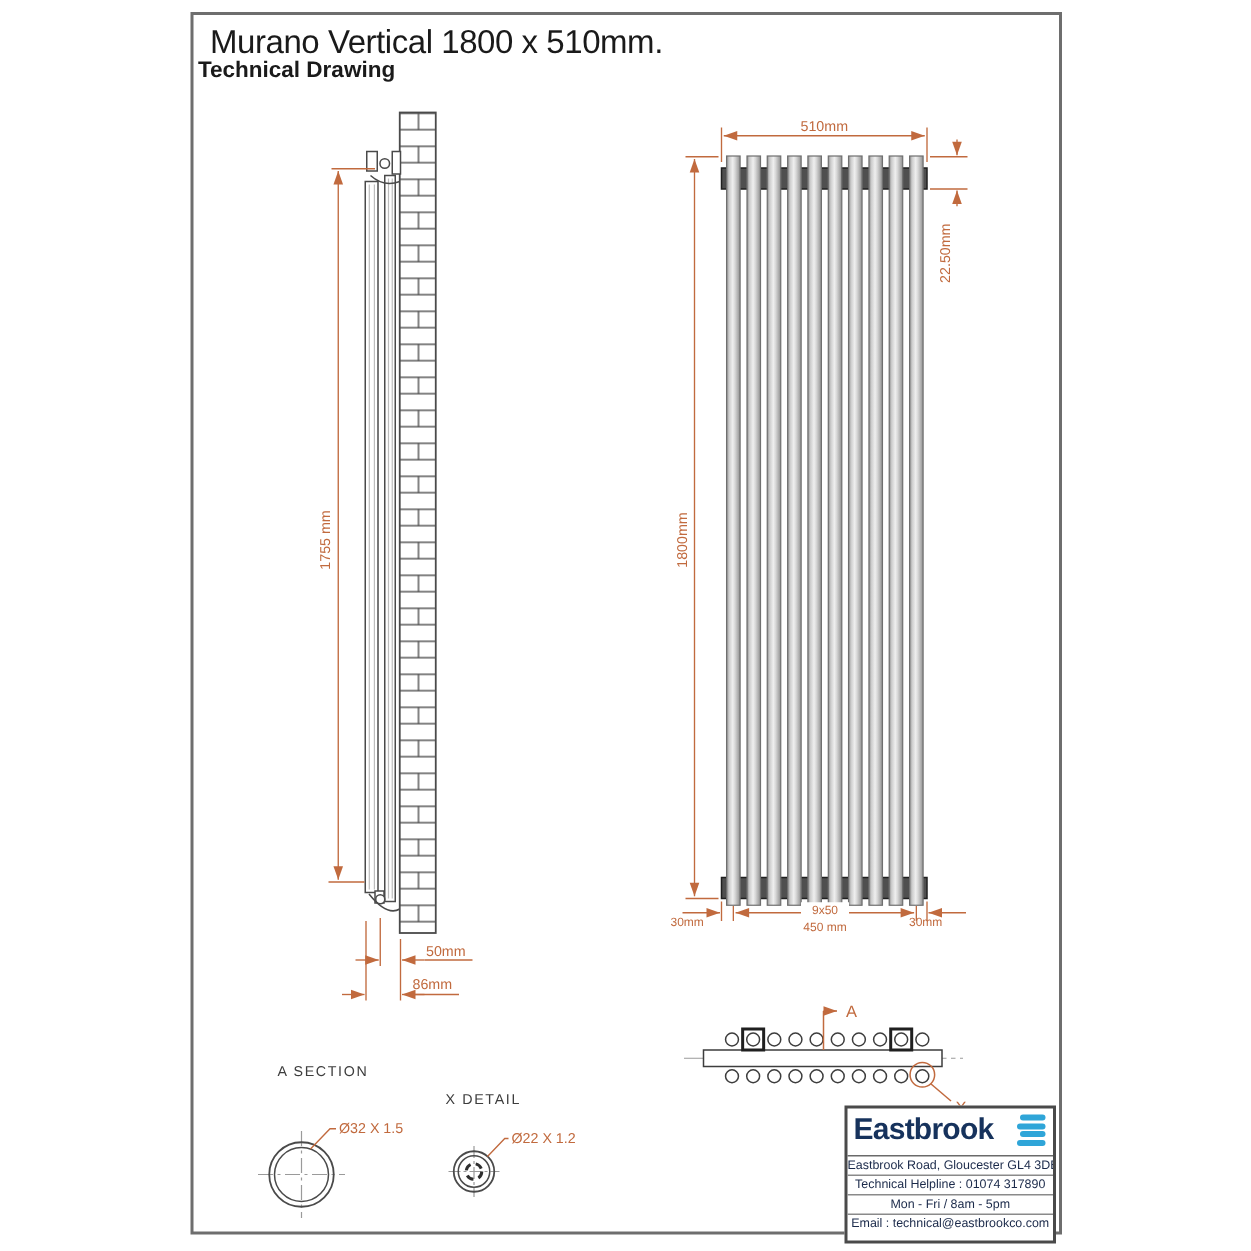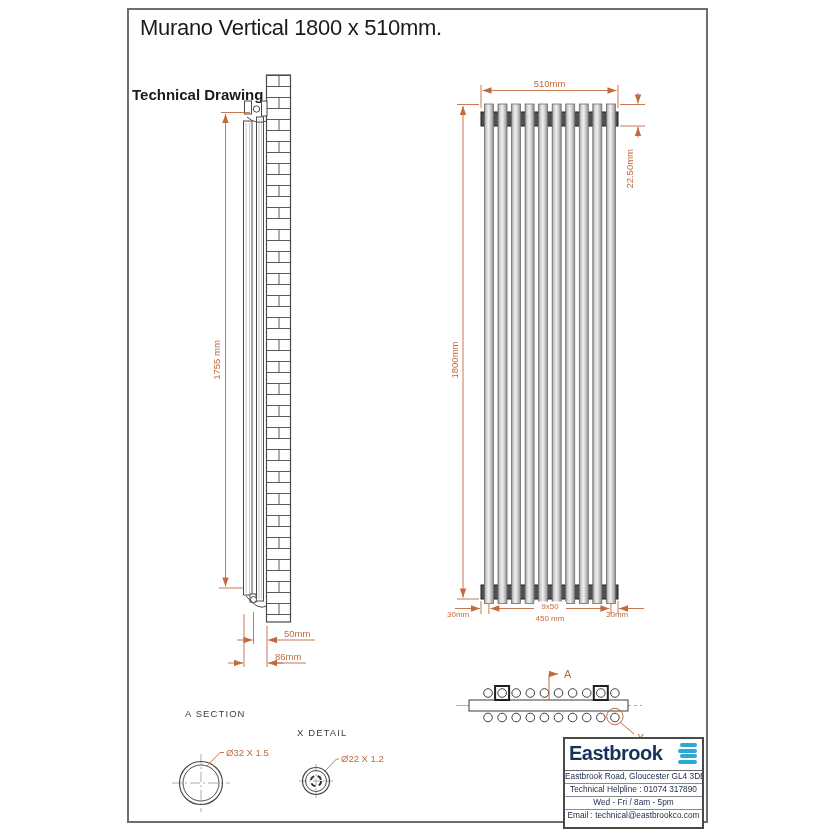--- a/index.html
+++ b/index.html
@@ -3,21 +3,21 @@
 <meta charset="utf-8">
 <style>
   html,body{margin:0;padding:0;background:#ffffff;}
   .canvas{position:relative;width:834px;height:834px;background:#ffffff;overflow:hidden;
           font-family:"Liberation Sans",sans-serif;}
   .page-frame{position:absolute;left:127px;top:8px;width:581px;height:815px;
               border:2px solid #6e6e6e;box-sizing:border-box;background:#ffffff;}
   .title{position:absolute;left:140px;top:15px;font-size:22px;font-weight:normal;color:#1a1a1a;
          letter-spacing:-0.3px;white-space:nowrap;}
   .subtitle{position:absolute;left:132px;top:38px;font-size:15px;font-weight:bold;color:#1a1a1a;
-            white-space:nowrap;margin-top:48px;}
+            white-space:nowrap;}
   svg.drawing{position:absolute;left:0;top:0;}
   
   .dim-text{fill:#c16a3e;font-family:"Liberation Sans",sans-serif;font-size:9.5px;}
   .dim-text-sm{fill:#c16a3e;font-family:"Liberation Sans",sans-serif;font-size:8px;}
   .marker-text{fill:#c16a3e;font-family:"Liberation Sans",sans-serif;font-size:11px;}
   .sec-title{fill:#3d3d3d;font-family:"Liberation Sans",sans-serif;font-size:9.5px;letter-spacing:1.1px;}
   
   .brand-box{position:absolute;left:563px;top:737px;width:141px;height:92px;background:#fff;
              border:2px solid #4a4a4a;box-sizing:border-box;}
   .brand-row-logo{height:31px;border-bottom:1px solid #6a6a6a;position:relative;}
@@ -235,17 +235,17 @@
       <span class="brand-name">Eastbrook</span>
       <span class="brand-icon">
         <span class="wave" style="top:0;left:2px;width:17px;"></span>
         <span class="wave" style="top:5.5px;left:0;width:19px;"></span>
         <span class="wave" style="top:11px;left:2px;width:17px;"></span>
         <span class="wave" style="top:16.5px;left:0;width:19px;"></span>
       </span>
     </div>
     <div class="brand-line">Eastbrook Road, Gloucester GL4 3DB</div>
     <div class="brand-line">Technical Helpline : 01074 317890</div>
-    <div class="brand-line">Wed - Fri / 8am - 5pm</div>
+    <div class="brand-line">Mon - Fri / 8am - 5pm</div>
     <div class="brand-line">Email : technical@eastbrookco.com</div>
   </div>
 
 </div>
 
 </body></html>

